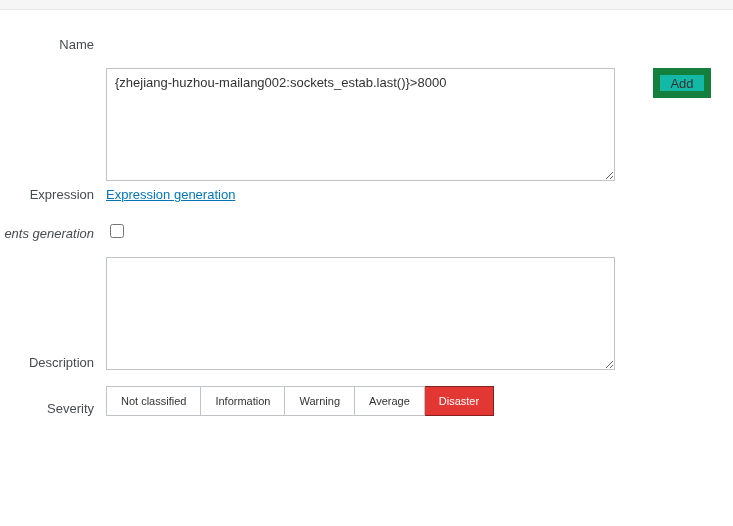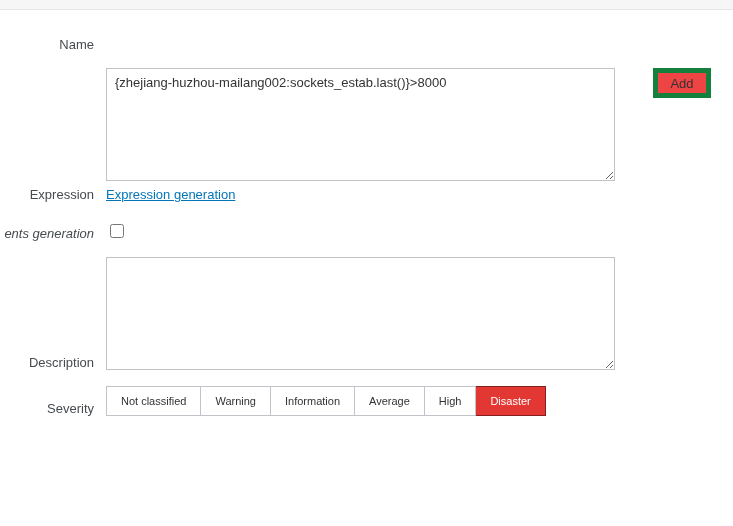--- a/index.html
+++ b/index.html
@@ -57,22 +57,22 @@
     background: #fff;
     resize: both;
     display: block;
   }
   .expr-area { height: 113px; }
   .desc-area { height: 113px; }
   .btn {
     display: inline-block;
     height: 30px;
     padding: 0 14px;
-    border: 5px solid #15803d;
-    background: #ef4444;
+    border: 7px solid #15803d;
+    background: #14b8a6;
     font-size: 13px;
     color: #333;
     cursor: pointer;
     vertical-align: top;
   }
   .btn-add-wrap {
     margin-left: 38px;
   }
   .btn-add {
     width: 58px;
@@ -163,22 +163,21 @@
       <textarea class="textarea desc-area" style=""></textarea>
     </div>
   </div>
 
 
   <div class="row">
     <div class="label">Severity</div>
     <div class="field">
       <div class="sev-group">
         <div class="sev-item">Not classified</div>
+        <div class="sev-item">Information</div>
         <div class="sev-item">Warning</div>
-        <div class="sev-item">Information</div>
         <div class="sev-item">Average</div>
-        <div class="sev-item">High</div>
         <div class="sev-item selected">Disaster</div>
       </div>
     </div>
   </div>
 
 </div>
 
 </body></html>

